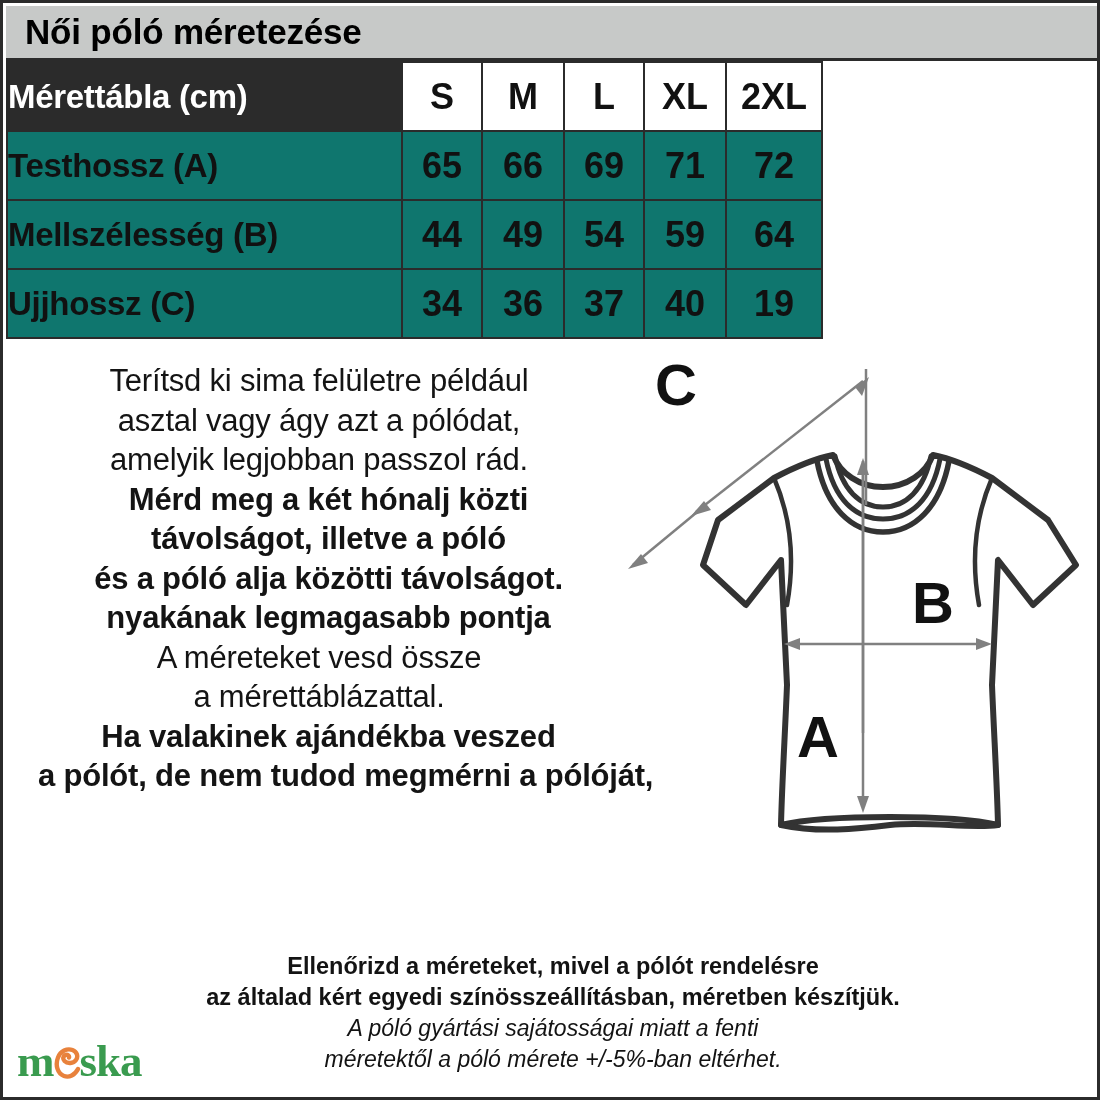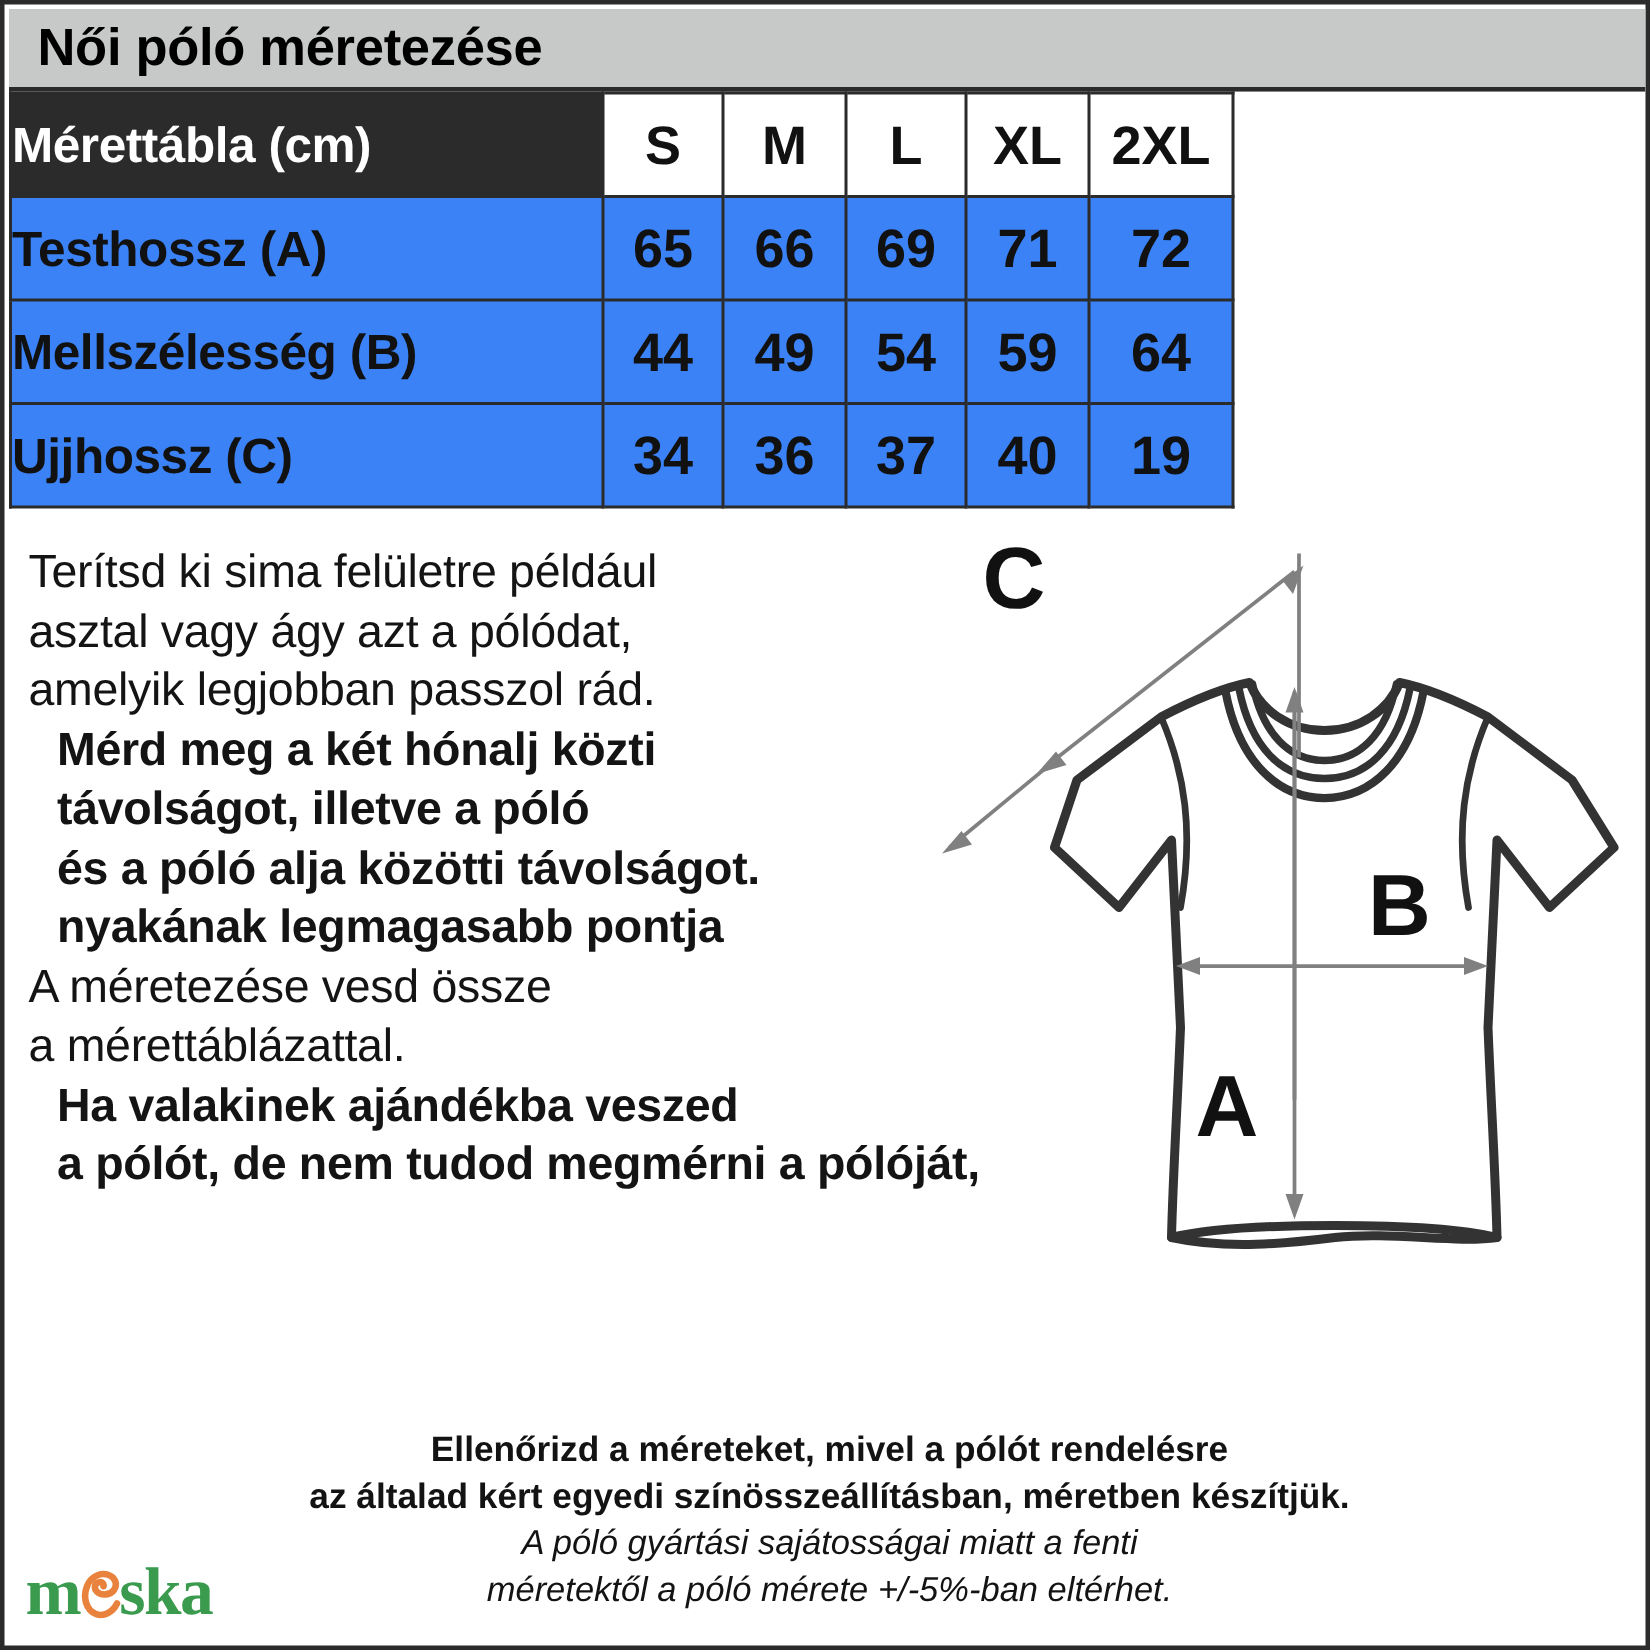--- a/index.html
+++ b/index.html
@@ -53,21 +53,21 @@
   }
   #size-table td {
     border: 2px solid #2b2b2b;
     padding: 0;
     height: 67px;
     text-align: center;
     vertical-align: middle;
     font-size: 36px;
     font-weight: bold;
     color: #111111;
-    background: #3b82f6;
+    background: #0f766e;
     white-space: nowrap;
   }
   #size-table td.rowhead {
     text-align: left;
     font-size: 33px;
     letter-spacing: -0.3px;
   }
   #size-table tr.header-row td {
     background: #2b2b2b;
     color: #ffffff;
@@ -84,20 +84,21 @@
   #size-table col.c-l  { width: 80px; }
   #size-table col.c-xl { width: 82px; }
   #size-table col.c-2xl{ width: 96px; }
 
   
   #instructions {
     position: absolute;
     left: 16px;
     top: 358px;
     width: 600px;
+    text-align: center;
   }
   #instructions .line {
     font-size: 31px;
     line-height: 39.5px;
     color: #141414;
     white-space: nowrap;
     letter-spacing: -0.2px;
   }
   #instructions .line.bold { font-weight: bold; margin-left: 19px; }
 
@@ -209,21 +210,21 @@
   </table>
 
   <div id="instructions">
     <div class="line">Terítsd ki sima felületre például</div>
     <div class="line">asztal vagy ágy azt a pólódat,</div>
     <div class="line">amelyik legjobban passzol rád.</div>
     <div class="line bold">Mérd meg a két hónalj közti</div>
     <div class="line bold">távolságot, illetve a póló</div>
     <div class="line bold">és a póló alja közötti távolságot.</div>
     <div class="line bold">nyakának legmagasabb pontja</div>
-    <div class="line">A méretezése vesd össze</div>
+    <div class="line">A méreteket vesd össze</div>
     <div class="line">a mérettáblázattal.</div>
     <div class="line bold">Ha valakinek ajándékba veszed</div>
     <div class="line bold">a pólót, de nem tudod megmérni a pólóját,</div>
   </div>
 
   <div id="shirt-diagram">
     <svg width="520" height="560" viewBox="0 0 520 560" xmlns="http://www.w3.org/2000/svg">
       <g>
 
         <path d="M 140 165

